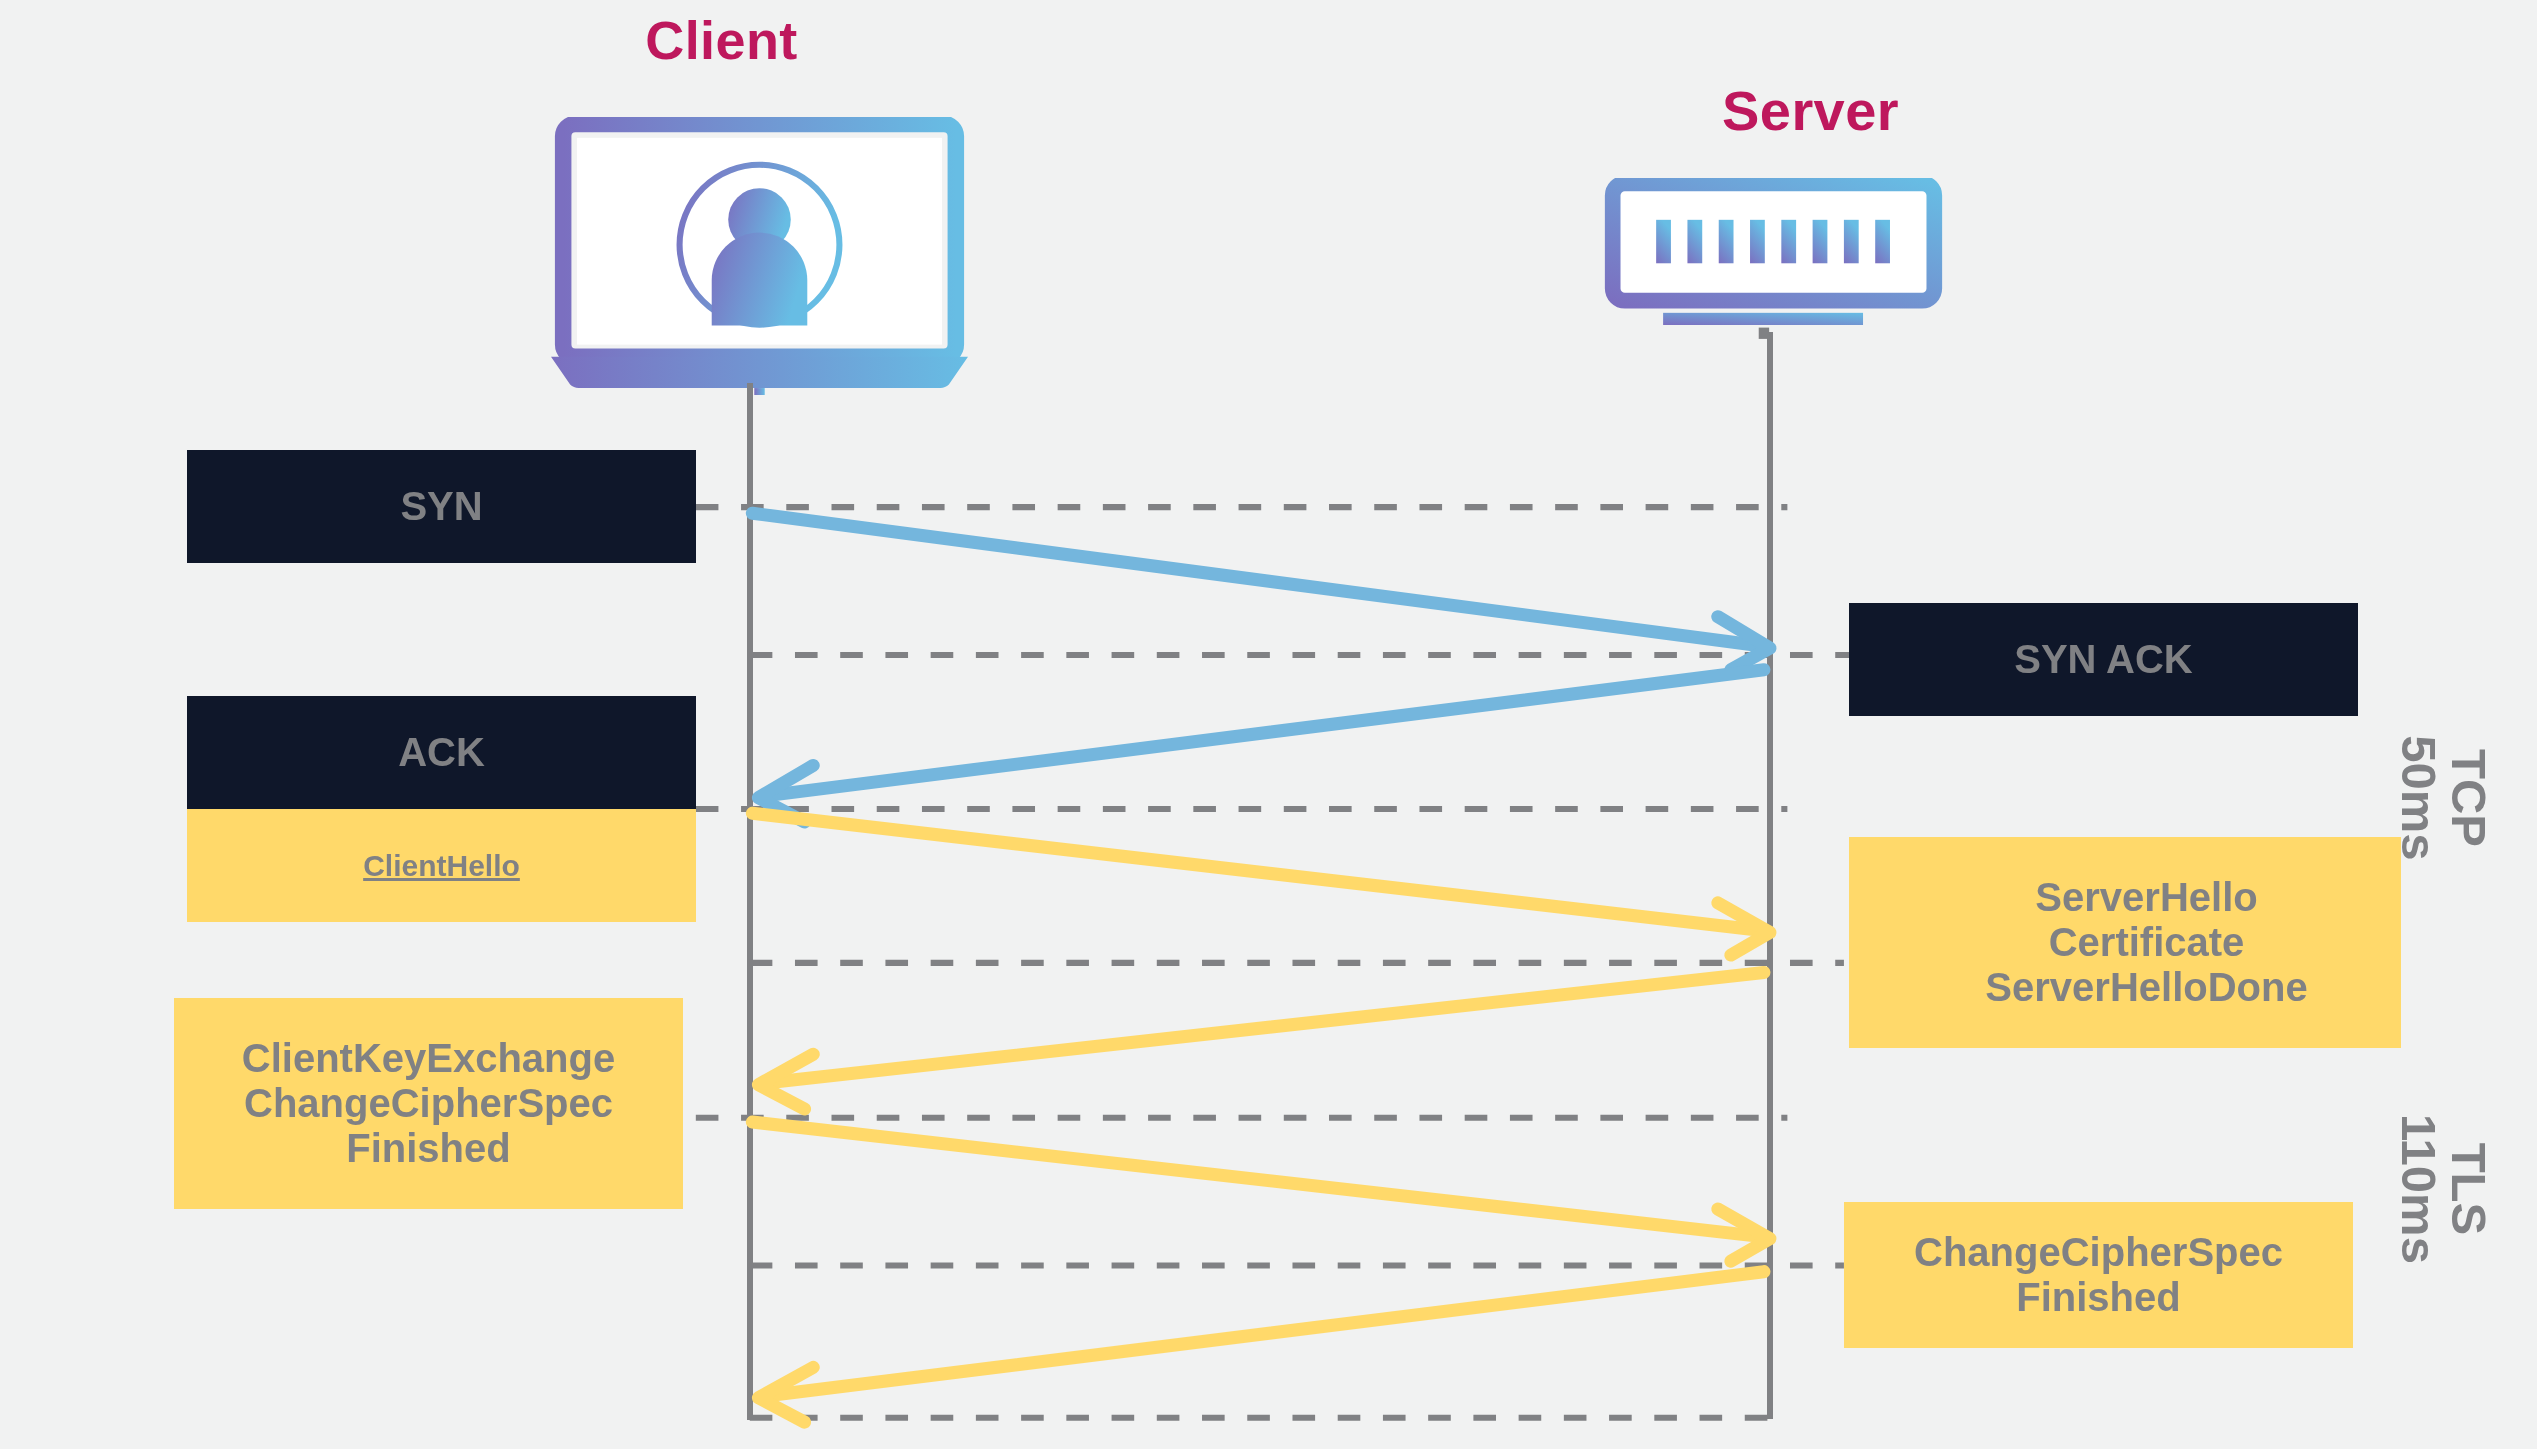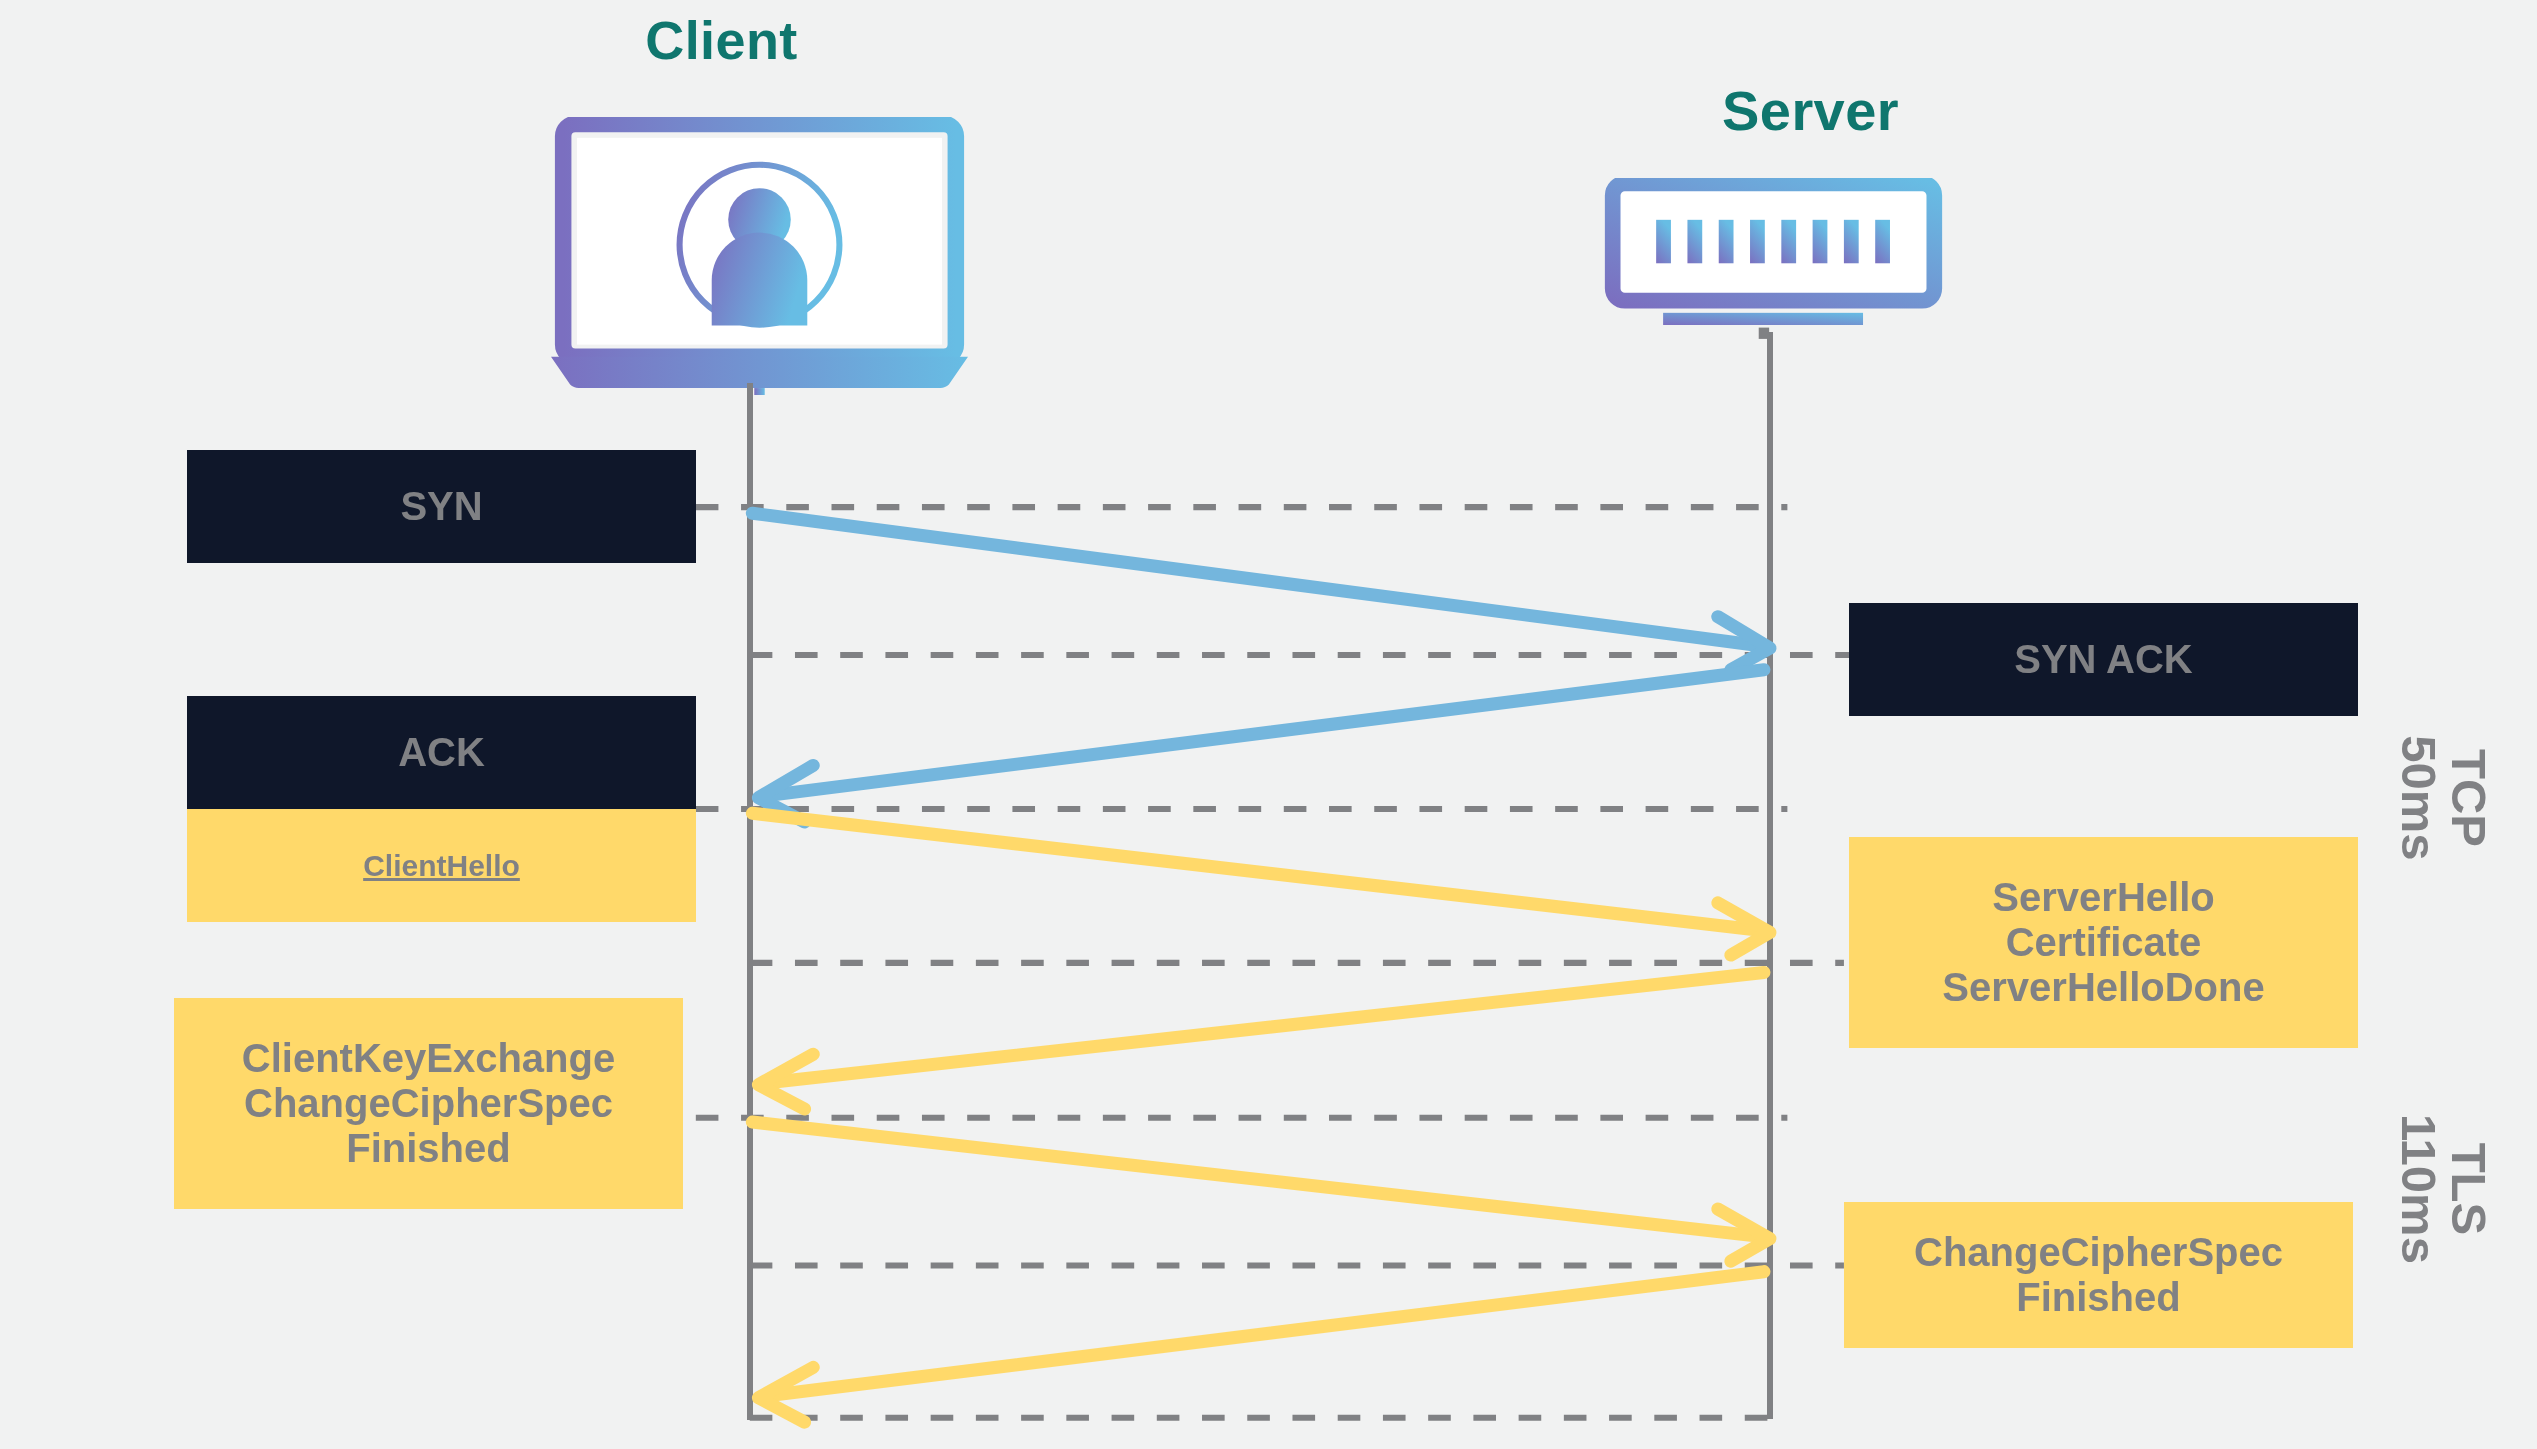--- a/index.html
+++ b/index.html
@@ -8,21 +8,21 @@
     background:#f1f2f2;
     font-family:"Liberation Sans", sans-serif;
     overflow:hidden;
     position:relative;
   }
   #stage{position:absolute;inset:0;}
 
   
   .endpoint-title{
     position:absolute;
-    color:#0f766e;
+    color:#be185d;
     font-weight:bold;
     white-space:nowrap;
     text-align:center;
     letter-spacing:0.4px;
   }
   #client-title{left:600px;top:8.7px;width:243px;font-size:54px;}
   #server-title{left:1680px;top:78px;width:261px;font-size:56px;}
 
   
   #laptop{position:absolute;left:551px;top:117px;width:417px;height:278px;}
@@ -54,21 +54,21 @@
   .msgbox.yellow{background:#ffd96a;}
 
   
   #box-syn   {left:187px;top:450px;width:509px;height:113px;font-size:40px;}
   #box-ack   {left:187px;top:696px;width:509px;height:113px;font-size:40px;}
   #box-clienthello{left:187px;top:809px;width:509px;height:113px;font-size:30px;text-decoration:underline;}
   #box-clientkey{left:174px;top:998px;width:509px;height:211px;font-size:40px;}
 
   
   #box-synack{left:1849px;top:603px;width:509px;height:113px;font-size:40px;}
-  #box-serverhello{left:1849px;top:837px;width:509px;height:211px;font-size:40px;}
+  #box-serverhello{left:1849px;top:837px;width:509px;height:211px;font-size:40px;padding-left:43px;}
   #box-serverccs{left:1844px;top:1202px;width:509px;height:146px;font-size:40px;}
 
   
   .phase-label{
     position:absolute;
     color:#808184;
     font-weight:bold;
     font-size:49px;
     line-height:1.02;
     white-space:nowrap;

